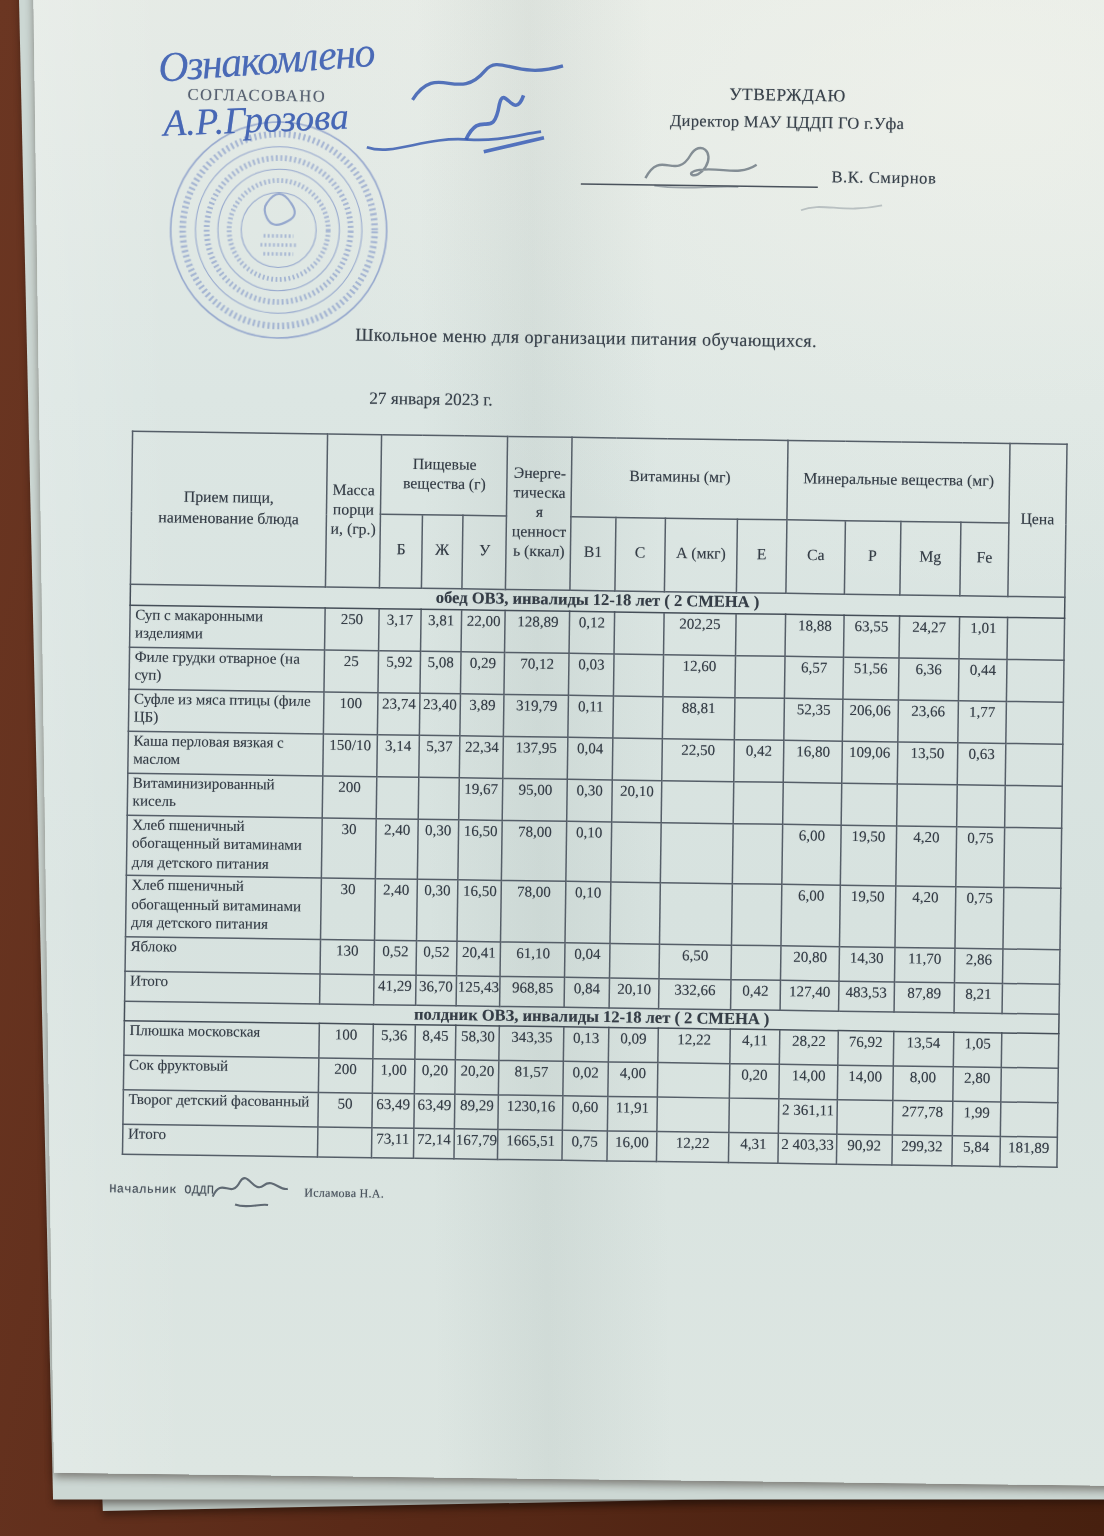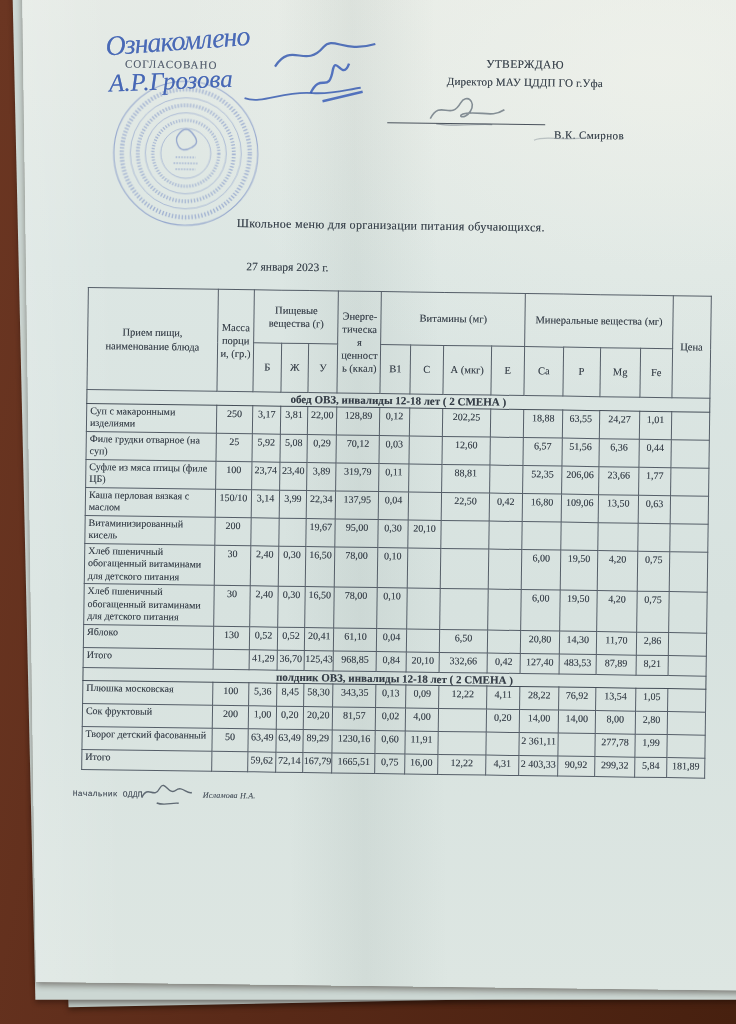--- a/index.html
+++ b/index.html
@@ -54,21 +54,21 @@
   .grozova{left:106px;top:66px;font-size:25px;transform:rotate(-3deg);letter-spacing:0px;opacity:.92;}
   .flourish{position:absolute;}
 
   
   .stamp{position:absolute;left:104px;top:72px;width:160px;height:160px;opacity:.55;filter:blur(.4px);}
 
   
   .approve{left:372px;top:52px;width:300px;text-align:center;font-size:11.5px;letter-spacing:.4px;white-space:nowrap;}
   .director{left:352px;top:70px;width:340px;text-align:center;font-size:11px;letter-spacing:.2px;white-space:nowrap;}
   .sigline{position:absolute;left:385px;top:118px;width:158px;border-top:1.2px solid #4a525c;}
-  .smirnov{left:552px;top:106px;font-size:11px;letter-spacing:.4px;margin-top:16px;}
+  .smirnov{left:552px;top:106px;font-size:11px;letter-spacing:.4px;}
 
   .title{left:110px;top:214px;width:560px;text-align:center;font-size:12px;letter-spacing:.3px;}
   .date{left:246px;top:258px;font-size:11.5px;}
 
   
   table.menu{
     position:absolute;left:88px;top:287px;width:624px;
     border-collapse:collapse;table-layout:fixed;
     font-size:10px;color:#353d46;
   }
@@ -87,21 +87,21 @@
   .menu td.num-cell{text-align:center;white-space:nowrap;overflow:visible;padding:2px 0;}
   .menu tr.section-row td{
     border:1px solid #454e58;font-weight:bold;text-align:center;
     font-size:11px;padding:0 2px;line-height:1.15;
   }
   .menu tr.data-row td{height:18px;}
   .menu tr.total-row td{height:15px;}
 
   
   .foot-label{left:80px;top:789px;font-size:8px;letter-spacing:.2px;color:#49525c;font-family:Liberation Mono, monospace;}
-  .foot-name{left:210px;top:789px;font-size:8px;letter-spacing:.2px;color:#49525c;font-style:italic;}
+  .foot-name{left:210px;top:789px;font-size:8px;letter-spacing:.2px;color:#49525c;}
 
   svg{display:block;}
 </style>
 </head>
 <body>
 
 <div class="scene">
   <div class="sheet sheet3"></div>
   <div class="sheet sheet2"></div>
   <div class="sheet sheet1"></div>
@@ -244,21 +244,21 @@
             <td class="num-cell">52,35</td>
             <td class="num-cell">206,06</td>
             <td class="num-cell">23,66</td>
             <td class="num-cell">1,77</td>
             <td class="num-cell"></td>
           </tr>
           <tr class="data-row">
             <td class="name-cell">Каша перловая вязкая с маслом</td>
             <td class="num-cell">150/10</td>
             <td class="num-cell">3,14</td>
-            <td class="num-cell">3,99</td>
+            <td class="num-cell">5,37</td>
             <td class="num-cell">22,34</td>
             <td class="num-cell">137,95</td>
             <td class="num-cell">0,04</td>
             <td class="num-cell"></td>
             <td class="num-cell">22,50</td>
             <td class="num-cell">0,42</td>
             <td class="num-cell">16,80</td>
             <td class="num-cell">109,06</td>
             <td class="num-cell">13,50</td>
             <td class="num-cell">0,63</td>
@@ -399,21 +399,21 @@
             <td class="num-cell"></td>
             <td class="num-cell">2 361,11</td>
             <td class="num-cell"></td>
             <td class="num-cell">277,78</td>
             <td class="num-cell">1,99</td>
             <td class="num-cell"></td>
           </tr>
           <tr class="total-row">
             <td class="name-cell">Итого</td>
             <td class="num-cell"></td>
-            <td class="num-cell">59,62</td>
+            <td class="num-cell">73,11</td>
             <td class="num-cell">72,14</td>
             <td class="num-cell">167,79</td>
             <td class="num-cell">1665,51</td>
             <td class="num-cell">0,75</td>
             <td class="num-cell">16,00</td>
             <td class="num-cell">12,22</td>
             <td class="num-cell">4,31</td>
             <td class="num-cell">2 403,33</td>
             <td class="num-cell">90,92</td>
             <td class="num-cell">299,32</td>

